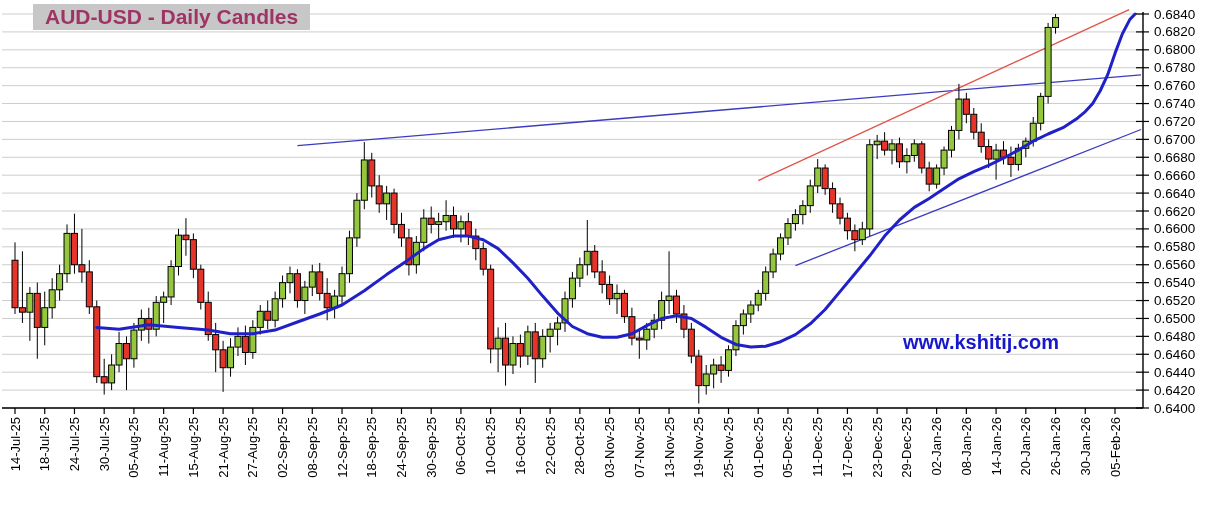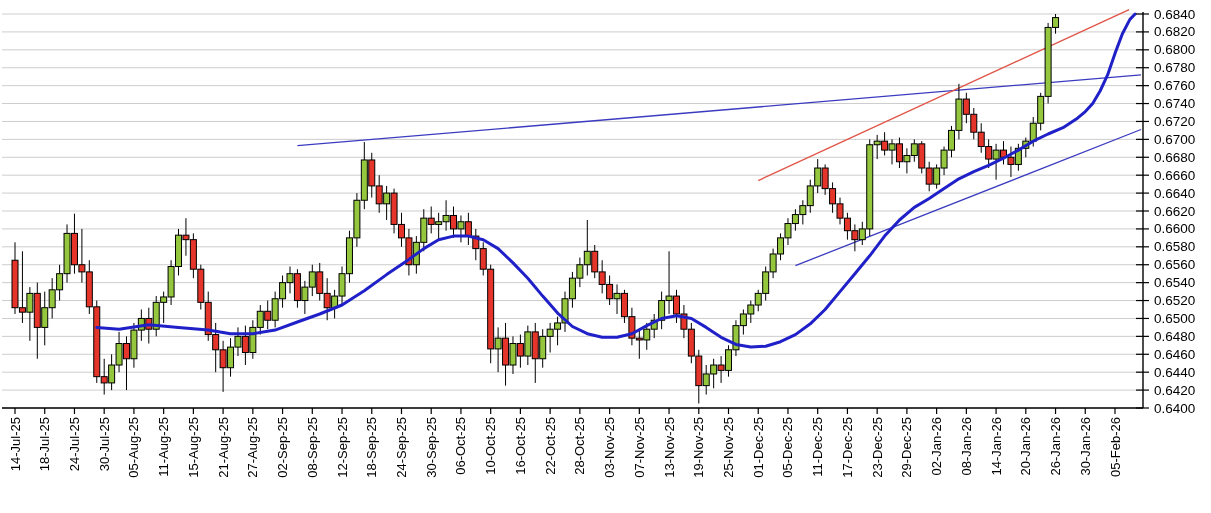--- a/index.html
+++ b/index.html
@@ -10,20 +10,21 @@
                padding:0 12px;white-space:nowrap;z-index:3;}
   #watermark{position:absolute;left:903px;top:331px;color:#1717cc;font-size:20px;
              font-weight:bold;z-index:2;white-space:nowrap;}
   svg{position:absolute;left:0;top:0;z-index:1;}
   text{font-family:"Liberation Sans",sans-serif;}
 </style>
 </head>
 <body>
 
 <div id="stage">
+  <div id="chart-title">AUD-USD - Daily Candles</div>
   <svg id="chart-svg" width="1211" height="513" viewBox="0 0 1211 513">
       <g>
         <line x1="2" y1="14" x2="1143" y2="14" stroke="#cdcdcd" stroke-width="1"></line>
         <line x1="2" y1="31.90909090909091" x2="1143" y2="31.90909090909091" stroke="#cdcdcd" stroke-width="1"></line>
         <line x1="2" y1="49.81818181818182" x2="1143" y2="49.81818181818182" stroke="#cdcdcd" stroke-width="1"></line>
         <line x1="2" y1="67.72727272727272" x2="1143" y2="67.72727272727272" stroke="#cdcdcd" stroke-width="1"></line>
         <line x1="2" y1="85.63636363636364" x2="1143" y2="85.63636363636364" stroke="#cdcdcd" stroke-width="1"></line>
         <line x1="2" y1="103.54545454545455" x2="1143" y2="103.54545454545455" stroke="#cdcdcd" stroke-width="1"></line>
         <line x1="2" y1="121.45454545454545" x2="1143" y2="121.45454545454545" stroke="#cdcdcd" stroke-width="1"></line>
         <line x1="2" y1="139.36363636363637" x2="1143" y2="139.36363636363637" stroke="#cdcdcd" stroke-width="1"></line>
@@ -457,13 +458,14 @@
         <line x1="1025.8108108108108" y1="408" x2="1025.8108108108108" y2="414" stroke="#000000" stroke-width="1.2"></line>
         <text transform="translate(1030.3108108108108,417) rotate(-90)" text-anchor="end" font-size="13" fill="#000">20-Jan-26</text>
         <line x1="1055.5405405405406" y1="408" x2="1055.5405405405406" y2="414" stroke="#000000" stroke-width="1.2"></line>
         <text transform="translate(1060.0405405405406,417) rotate(-90)" text-anchor="end" font-size="13" fill="#000">26-Jan-26</text>
         <line x1="1085.2702702702702" y1="408" x2="1085.2702702702702" y2="414" stroke="#000000" stroke-width="1.2"></line>
         <text transform="translate(1089.7702702702702,417) rotate(-90)" text-anchor="end" font-size="13" fill="#000">30-Jan-26</text>
         <line x1="1115" y1="408" x2="1115" y2="414" stroke="#000000" stroke-width="1.2"></line>
         <text transform="translate(1119.5,417) rotate(-90)" text-anchor="end" font-size="13" fill="#000">05-Feb-26</text>
       </g>
     </svg>
+  <div id="watermark">www.kshitij.com</div>
 </div>
 
 </body></html>

